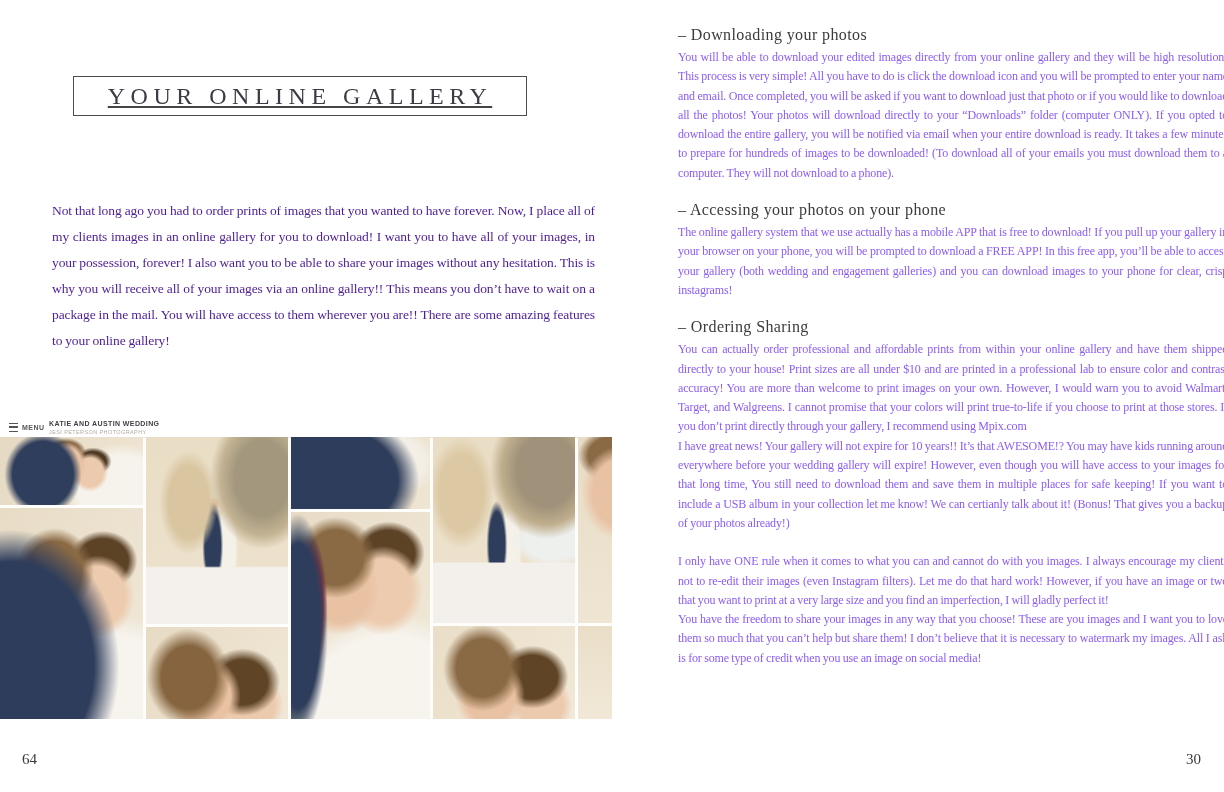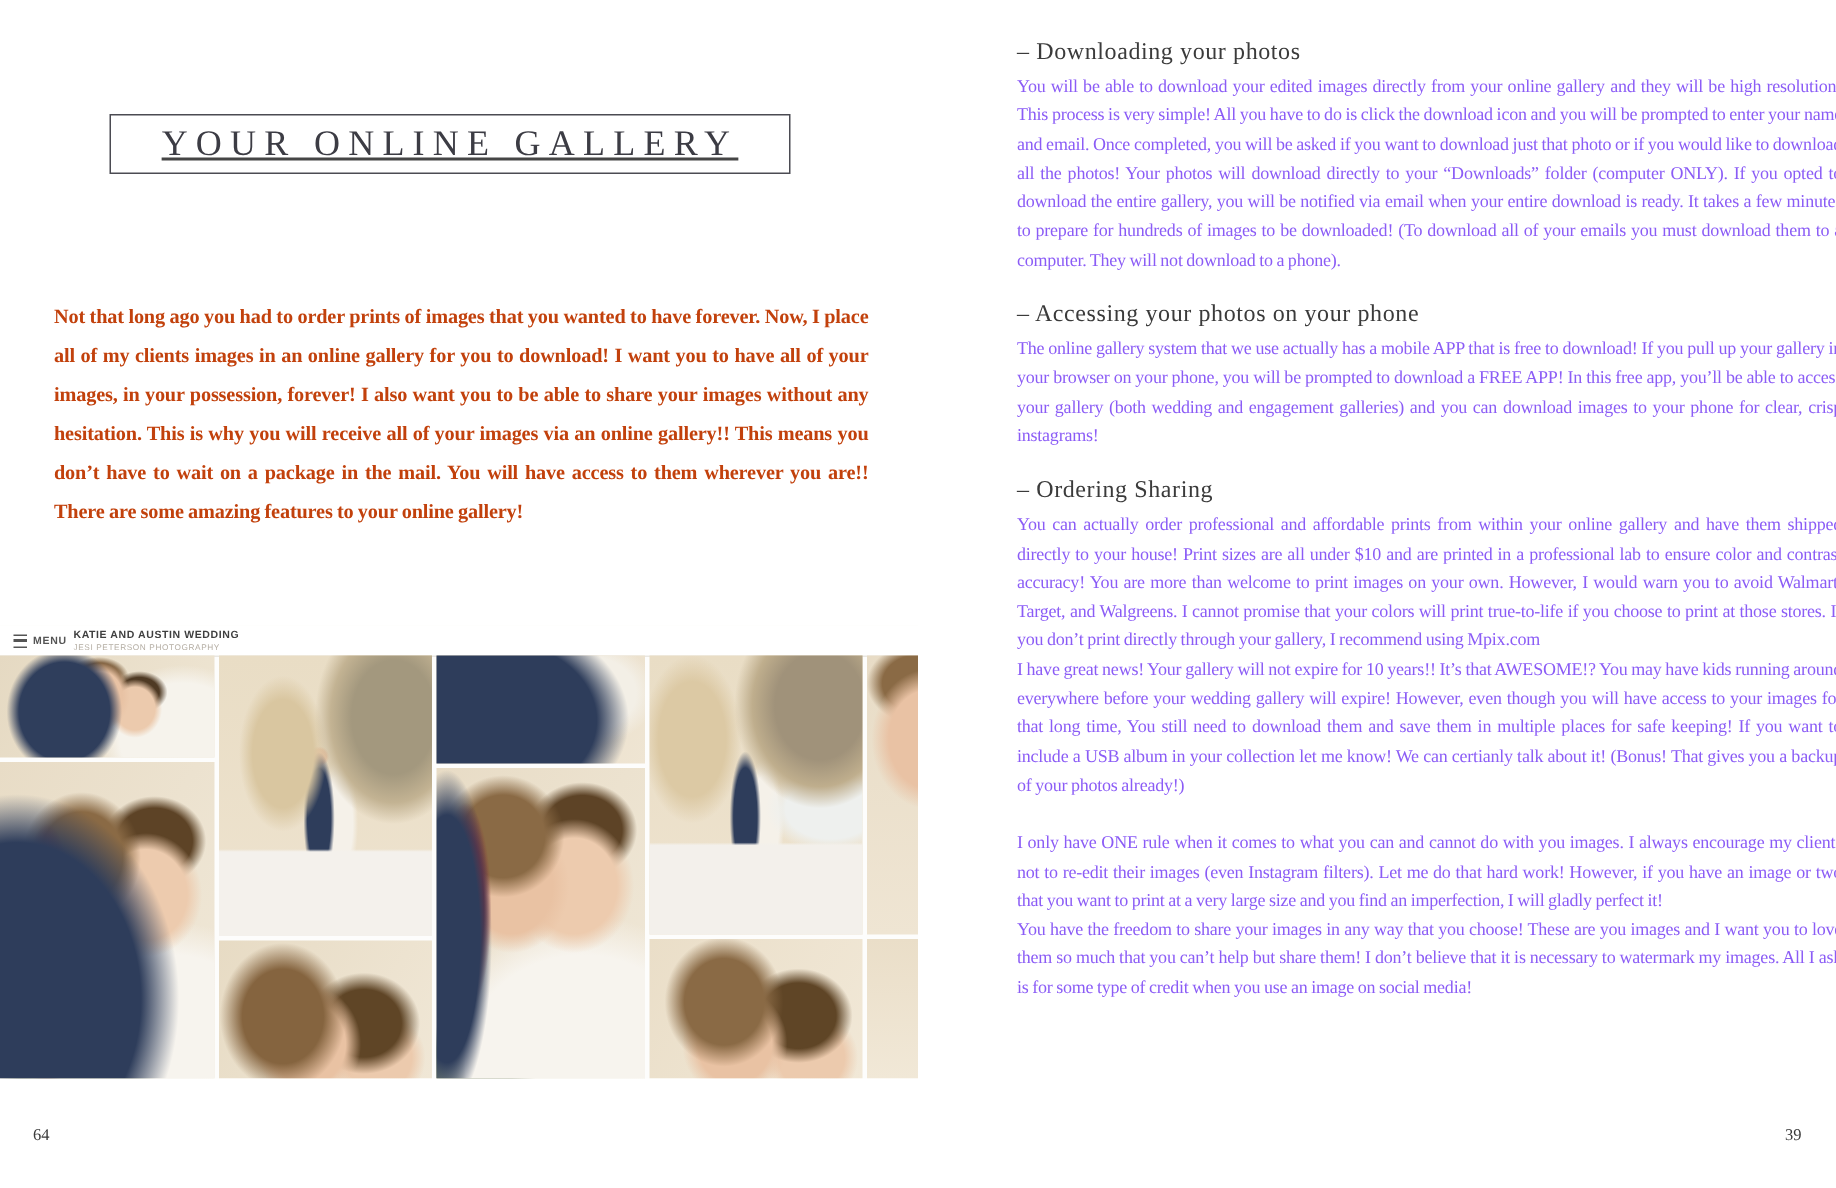--- a/index.html
+++ b/index.html
@@ -4,22 +4,22 @@
 <style>
   html,body{margin:0;padding:0;background:#ffffff;}
   .spread{position:relative;width:1224px;height:792px;background:#ffffff;overflow:hidden;
           font-family:"Liberation Serif","DejaVu Serif",serif;color:#454545;}
 
   
   .title-box{position:absolute;left:73px;top:76px;width:452px;height:38px;
              border:1.5px solid #4b4b52;display:flex;align-items:center;justify-content:center;text-decoration:underline;}
   .title-box .title{font-size:24px;letter-spacing:5.5px;color:#3c3c44;white-space:nowrap;font-weight:400;}
 
-  .intro{position:absolute;left:36px;top:184px;width:543px;font-size:13.5px;line-height:26px;
-         text-align:justify;color:#c2410c;letter-spacing:-0.1px;word-spacing:-0.4px;font-weight:bold;}
+  .intro{position:absolute;left:52px;top:184px;width:543px;font-size:13.5px;line-height:26px;
+         text-align:justify;color:#4c1d95;letter-spacing:-0.1px;word-spacing:-0.4px;}
 
   
   .gallery{position:absolute;left:0;top:417px;width:612px;height:302px;overflow:hidden;background:#fdfdfc;}
   .g-header{position:absolute;left:0;top:0;width:100%;height:20px;background:#ffffff;
             border-bottom:1px solid #e9e7e2;font-family:"Liberation Sans","DejaVu Sans",sans-serif;}
   .menu-btn{position:absolute;left:9px;top:6px;display:flex;align-items:center;gap:4px;color:#555;}
   .hamburger{width:9px;height:7px;border-top:1.5px solid #555;border-bottom:1.5px solid #555;position:relative;}
   .hamburger::after{content:"";position:absolute;left:0;top:2px;width:9px;height:1.5px;background:#555;}
   .menu-label{font-size:7px;letter-spacing:0.5px;font-weight:bold;}
   .g-title{position:absolute;left:49px;top:3px;font-size:7px;font-weight:bold;color:#3f3f3f;letter-spacing:0.4px;}
@@ -91,21 +91,21 @@
       radial-gradient(70px 120px at 80% 60%, #2e3d5b 0 55%, transparent 76%),
       radial-gradient(25px 80px at 45% 70%, #7e2f3c 0 55%, transparent 78%),
       radial-gradient(50px 60px at 30% 30%, #e9c2a4 0 55%, transparent 78%),
       radial-gradient(45px 35px at 25% 10%, #8a6a45 0 55%, transparent 78%),
       linear-gradient(#e8dcc6,#efe5d3);}
   .p10{left:578px;top:209px;width:140px;height:93px;background:
       radial-gradient(50px 55px at 60% 40%, #8a6a45 0 50%, transparent 74%),
       radial-gradient(45px 50px at 55% 80%, #e9c2a3 0 55%, transparent 78%),
       linear-gradient(#eadec8,#f1e8d7);}
 
-  .page-num{position:absolute;font-size:11px;color:#3a3a3a;}
+  .page-num{position:absolute;font-size:15px;color:#3a3a3a;}
   .page-num.left{left:22px;top:751px;}
   .page-num.right{right:23px;top:751px;}
 
   
   .right-col{position:absolute;left:678px;top:26px;width:550px;}
   .sec-h{font-size:16px;font-weight:400;color:#3b3b3b;margin:18px 0 4px;letter-spacing:0.4px;}
   .sec-h.first{margin-top:0;}
   .sec-b{font-size:12px;line-height:19.3px;text-align:justify;color:#8b5cf6;margin:0;
          letter-spacing:-0.15px;word-spacing:-0.4px;}
   .closing{margin-top:19px;}
@@ -154,15 +154,15 @@
     <h3 class="sec-h">– Ordering Sharing</h3>
     <p class="sec-b">You can actually order professional and affordable prints from within your online gallery and have them shipped directly to your house! Print sizes are all under $10 and are printed in a professional lab to ensure color and contrast accuracy! You are more than welcome to print images on your own. However, I would warn you to avoid Walmart, Target, and Walgreens. I cannot promise that your colors will print true-to-life if you choose to print at those stores. If you don’t print directly through your gallery, I recommend using Mpix.com</p>
 
     <p class="sec-b">I have great news! Your gallery will not expire for 10 years!! It’s that AWESOME!? You may have kids running around everywhere before your wedding gallery will expire! However, even though you will have access to your images for that long time, You still need to download them and save them in multiple places for safe keeping! If you want to include a USB album in your collection let me know! We can certianly talk about it! (Bonus! That gives you a backup of your photos already!)</p>
 
     <p class="sec-b closing">I only have ONE rule when it comes to what you can and cannot do with you images. I always encourage my clients not to re-edit their images (even Instagram filters). Let me do that hard work! However, if you have an image or two that you want to print at a very large size and you find an imperfection, I will gladly perfect it!</p>
 
     <p class="sec-b">You have the freedom to share your images in any way that you choose! These are you images and I want you to love them so much that you can’t help but share them! I don’t believe that it is necessary to watermark my images. All I ask is for some type of credit when you use an image on social media!</p>
   </div>
 
-  <div class="page-num right">39</div>
+  <div class="page-num right">30</div>
 
 </div>
 
 </body></html>

